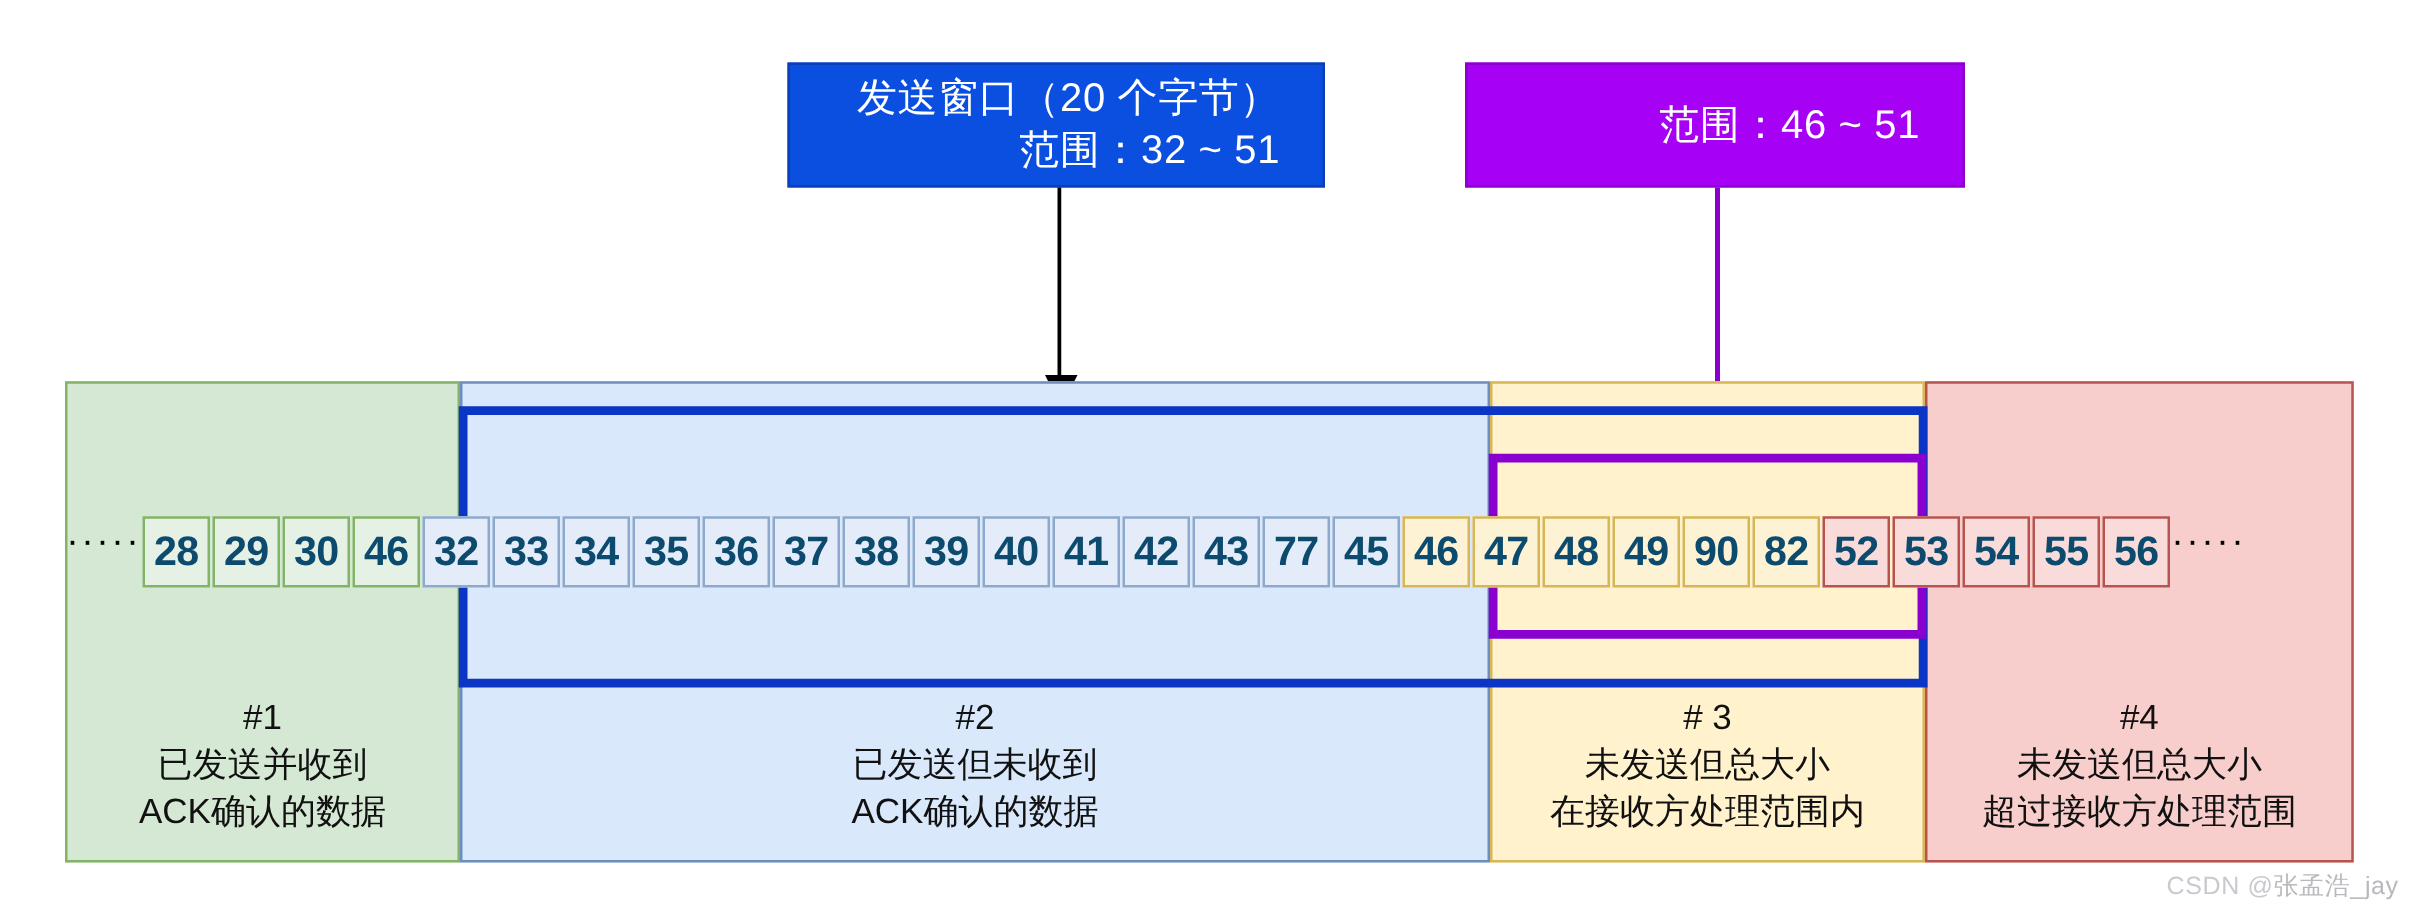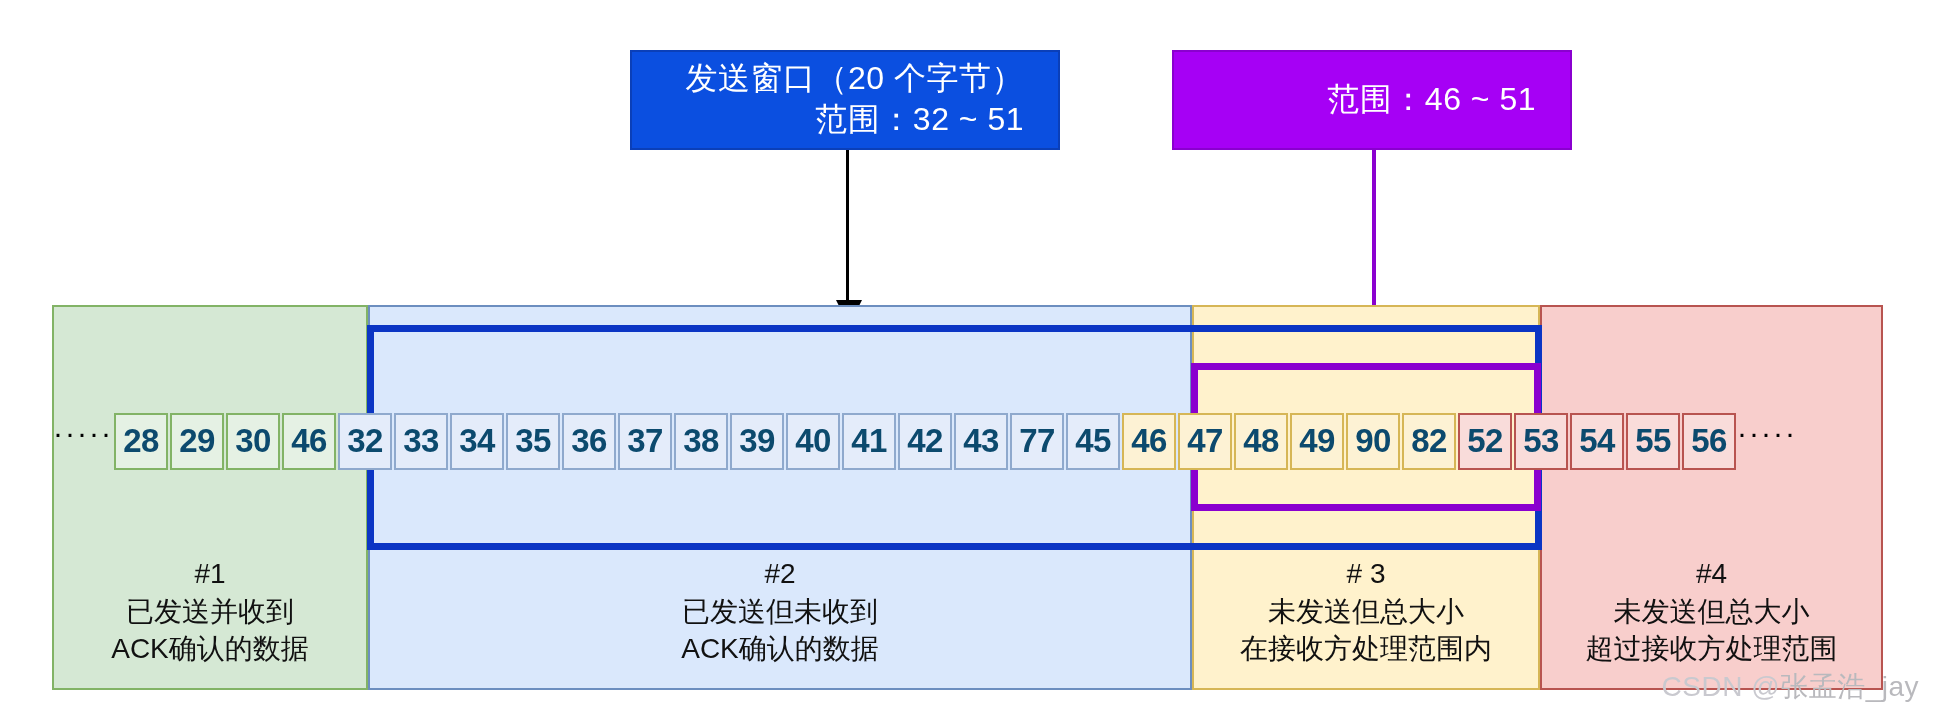--- a/index.html
+++ b/index.html
@@ -92,22 +92,22 @@
   }
   .caption .num{display:block;margin-bottom:2px;}
   .caption .ln{display:block;}
   #caption-1{left:52px;width:316px;}
   #caption-2{left:368px;width:824px;}
   #caption-3{left:1192px;width:348px;}
   #caption-4{left:1540px;width:343px;}
 
   
   #watermark{
-    position:absolute;right:16px;bottom:18px;
-    font-size:28px;color:#b9b9bd;letter-spacing:.5px;
+    position:absolute;right:16px;bottom:2px;
+    font-size:20px;color:#b9b9bd;letter-spacing:.5px;
     white-space:nowrap;user-select:none;
   }
   #watermark .wm-b{color:#c9c9cf;}
 </style>
 </head>
 <body>
 
 <div class="canvas">
 
   <div class="callout" id="send-window-callout">

